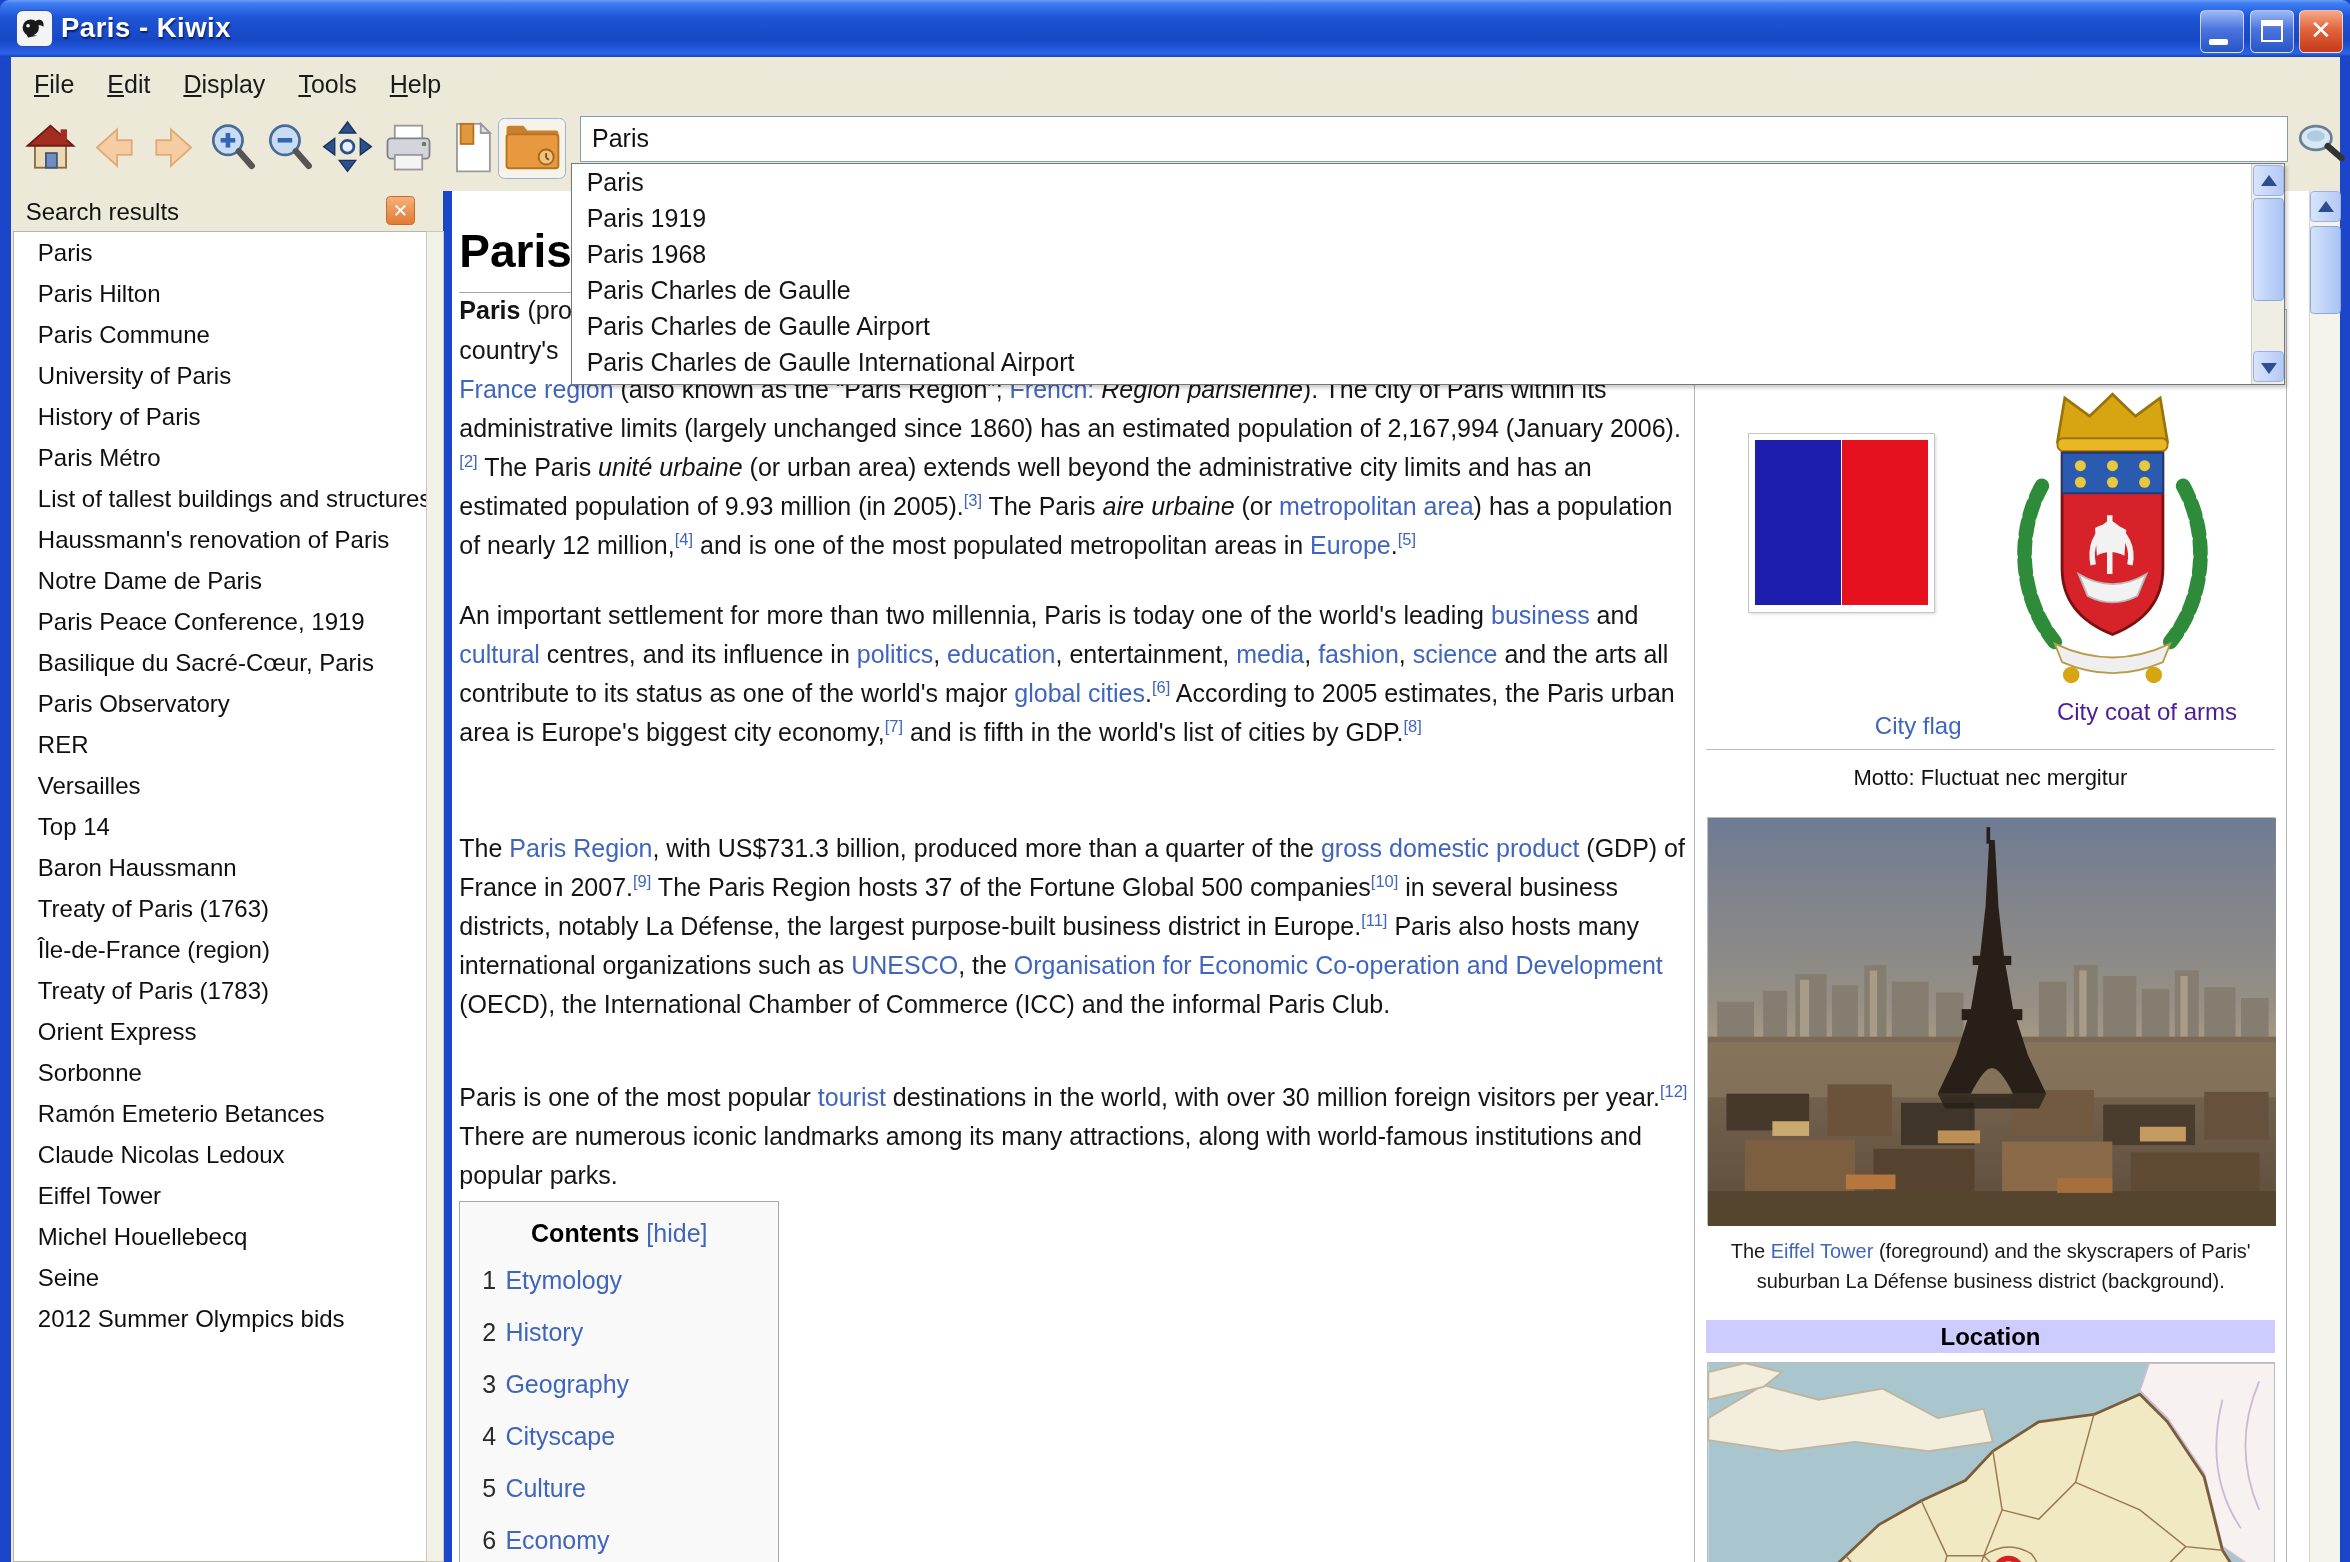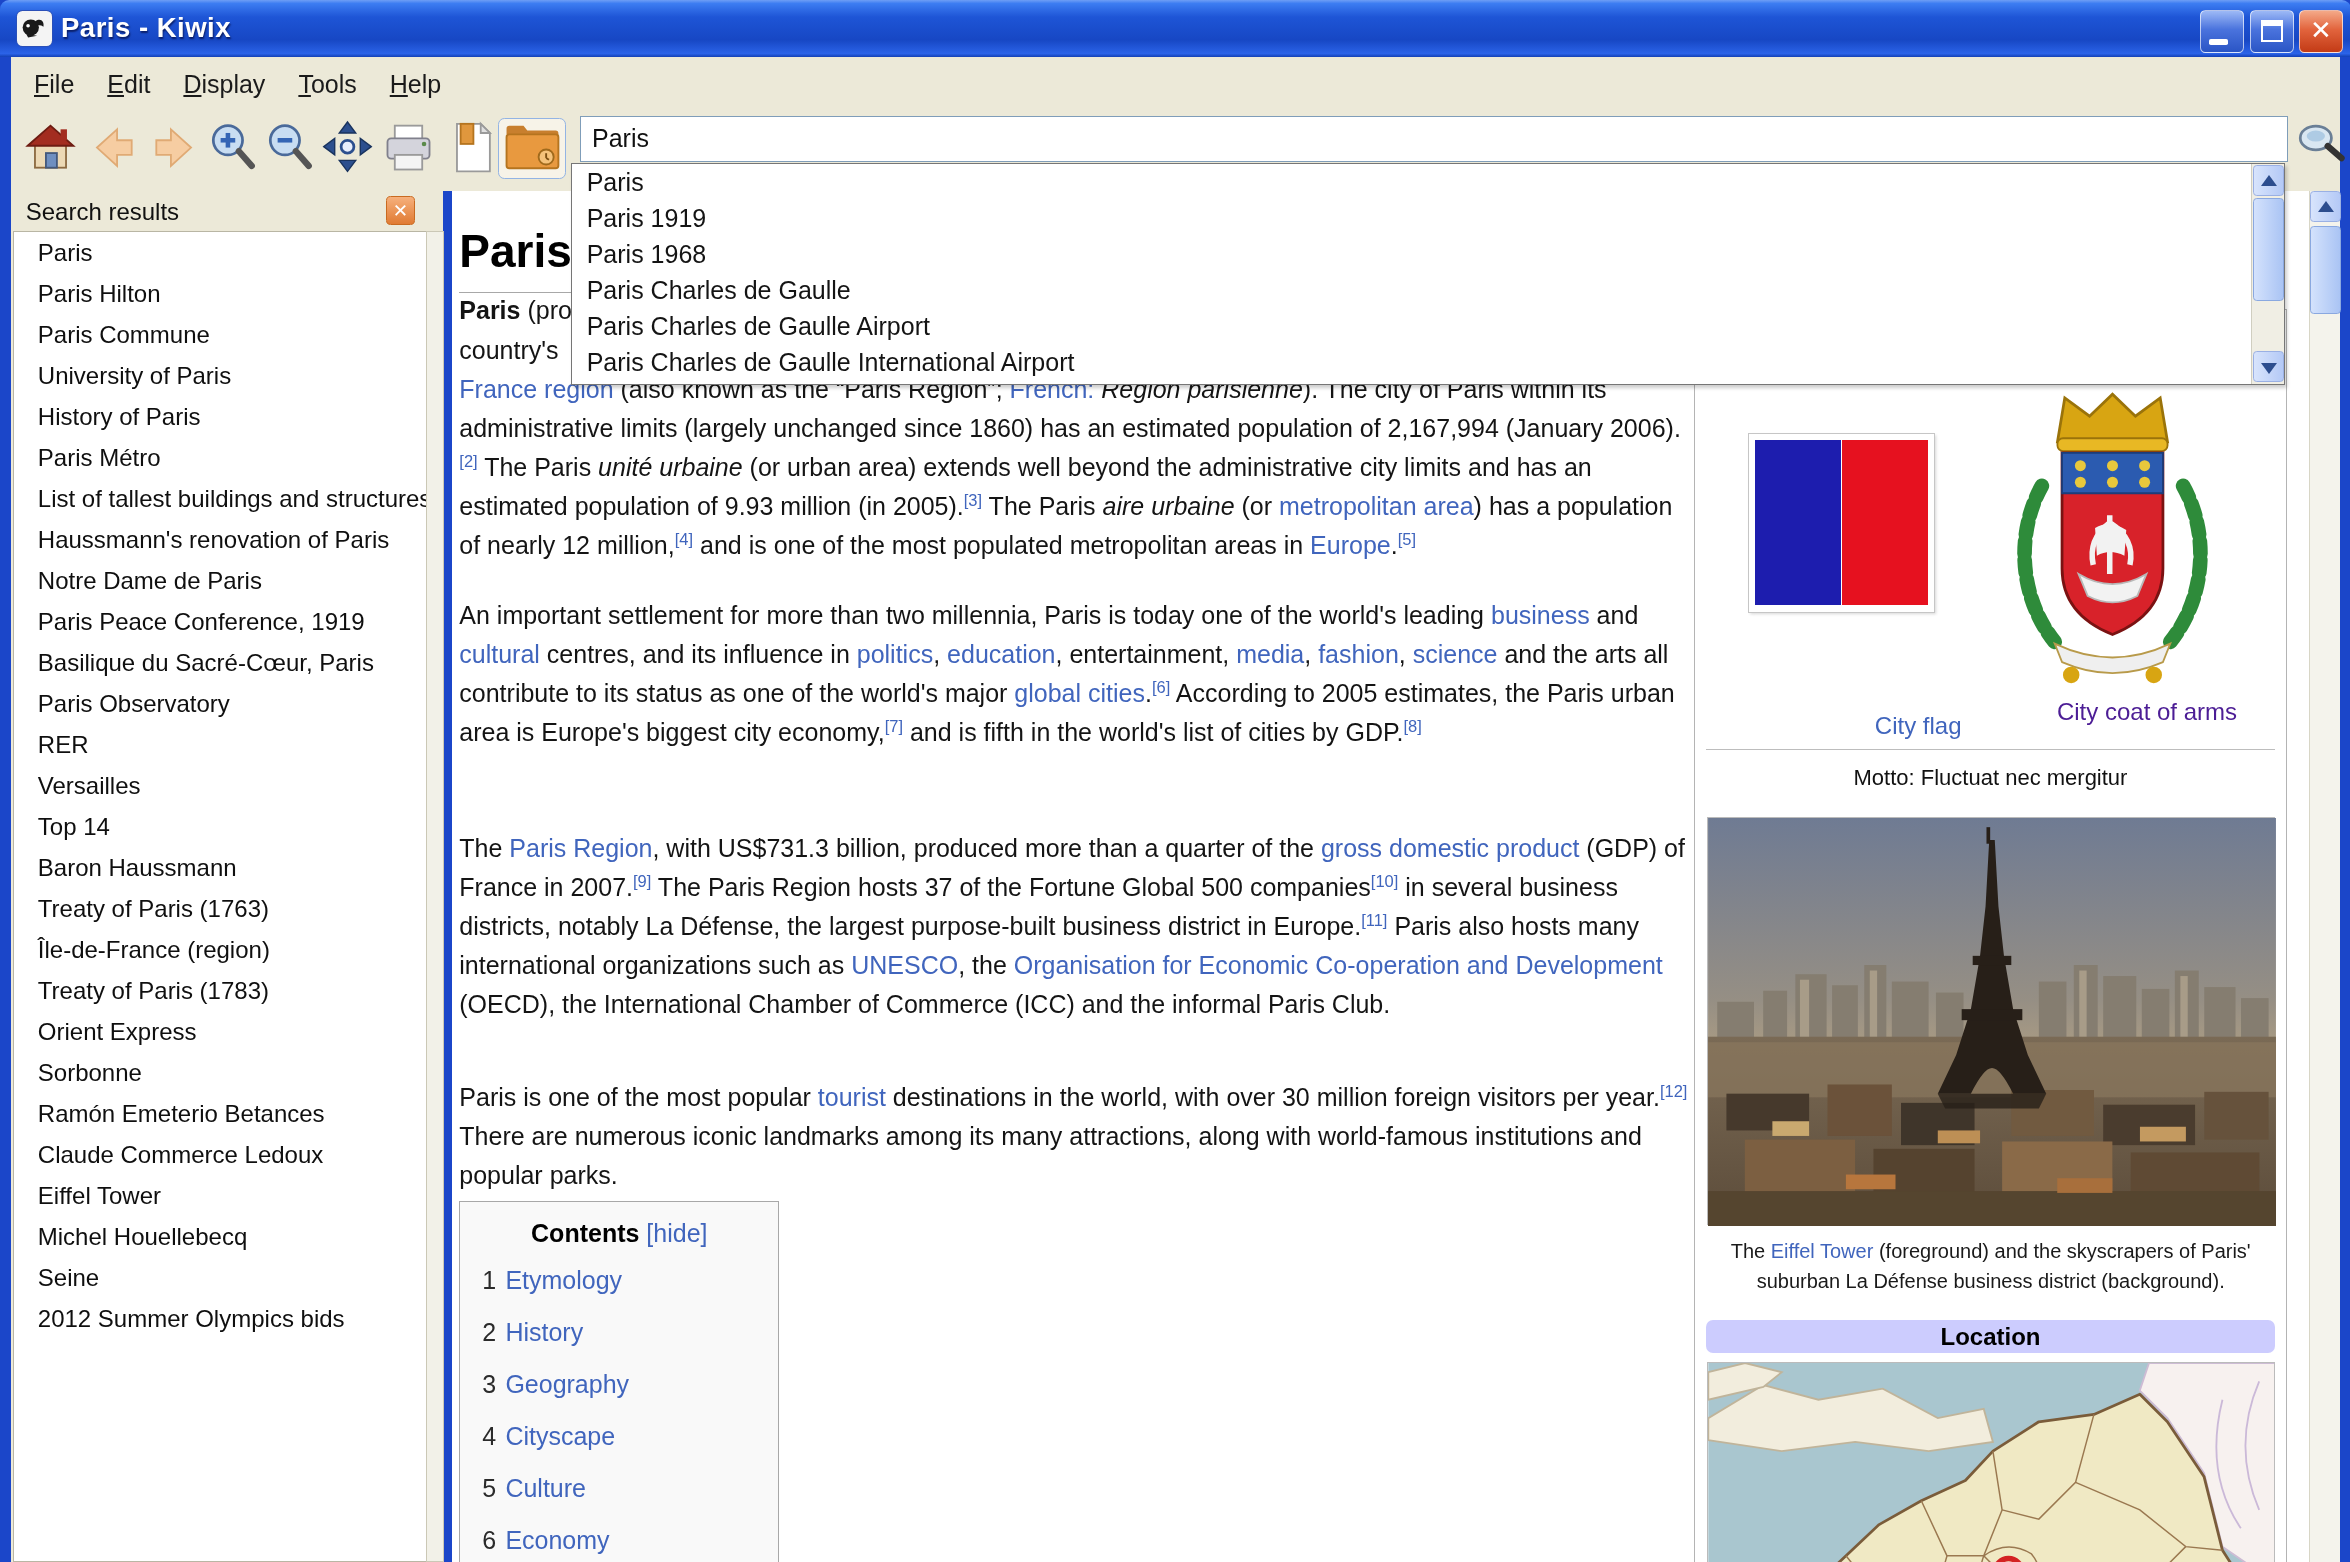--- a/index.html
+++ b/index.html
@@ -74,21 +74,21 @@
   .info-caption{position:absolute;font-size:24px;text-align:right;}
   #cap-flag{left:27.5px;top:402px;width:239px;color:#4065bd;}
   #cap-coat{left:294px;top:388px;width:248px;color:#4c1d95;}
   #motto-row{position:absolute;left:11px;top:439px;width:569px;border-top:0.9px solid #bdbdbd;
     padding-top:14.7px;text-align:center;font-size:22px;color:#111;}
   #photo{position:absolute;left:12px;top:507px;width:568px;height:408px;border:0.9px solid #bbb;}
   #photo-caption{position:absolute;left:9.2px;top:926px;width:573px;font-size:20px;line-height:30px;
     text-align:center;color:#1a1a1a;}
   #photo-caption .lnk{color:#4065bd;}
   #location-bar{position:absolute;left:11px;top:1010px;width:569px;height:33px;background:#ccccfe;
-    text-align:center;font-size:24px;font-weight:bold;line-height:33px;color:#000;border-radius:7px;}
+    text-align:center;font-size:24px;font-weight:bold;line-height:33px;color:#000;}
   #map{position:absolute;left:12px;top:1052px;width:568px;height:404px;border:0.9px solid #bbb;overflow:hidden;}
   
   .sb-btn{position:absolute;width:31px;height:31px;border:0.9px solid #9ab0e4;border-radius:3.7px;
     background:linear-gradient(90deg,#d8e4fc,#b4c9f6);}
   .tri{position:absolute;left:7.3px;width:0;height:0;border-left:8.3px solid transparent;border-right:8.3px solid transparent;}
   .tri.up{top:9.2px;border-bottom:11px solid #2c4d8e;}
   .tri.down{top:11px;border-top:11px solid #2c4d8e;}
   #main-scroll{position:absolute;left:2309px;top:191px;width:31px;height:1371px;background:#f4f3ec;border-left:0.9px solid #d8d6c6;}
   #main-scroll .sb-btn{left:0;top:0;}
   #main-thumb{position:absolute;left:0;top:35px;width:31px;height:88px;border:0.9px solid #8aa8e0;border-radius:3.7px;
@@ -230,21 +230,21 @@
         <div class="result-item">RER</div>
         <div class="result-item">Versailles</div>
         <div class="result-item">Top 14</div>
         <div class="result-item">Baron Haussmann</div>
         <div class="result-item">Treaty of Paris (1763)</div>
         <div class="result-item">Île-de-France (region)</div>
         <div class="result-item">Treaty of Paris (1783)</div>
         <div class="result-item">Orient Express</div>
         <div class="result-item">Sorbonne</div>
         <div class="result-item">Ramón Emeterio Betances</div>
-        <div class="result-item">Claude Commerce Ledoux</div>
+        <div class="result-item">Claude Nicolas Ledoux</div>
         <div class="result-item">Eiffel Tower</div>
         <div class="result-item">Michel Houellebecq</div>
         <div class="result-item">Seine</div>
         <div class="result-item">2012 Summer Olympics bids</div>
       </div>
     <div id="sidebar-scroll"></div>
   </div>
 
   <div id="content">
     <h1 id="page-title">Paris</h1>

